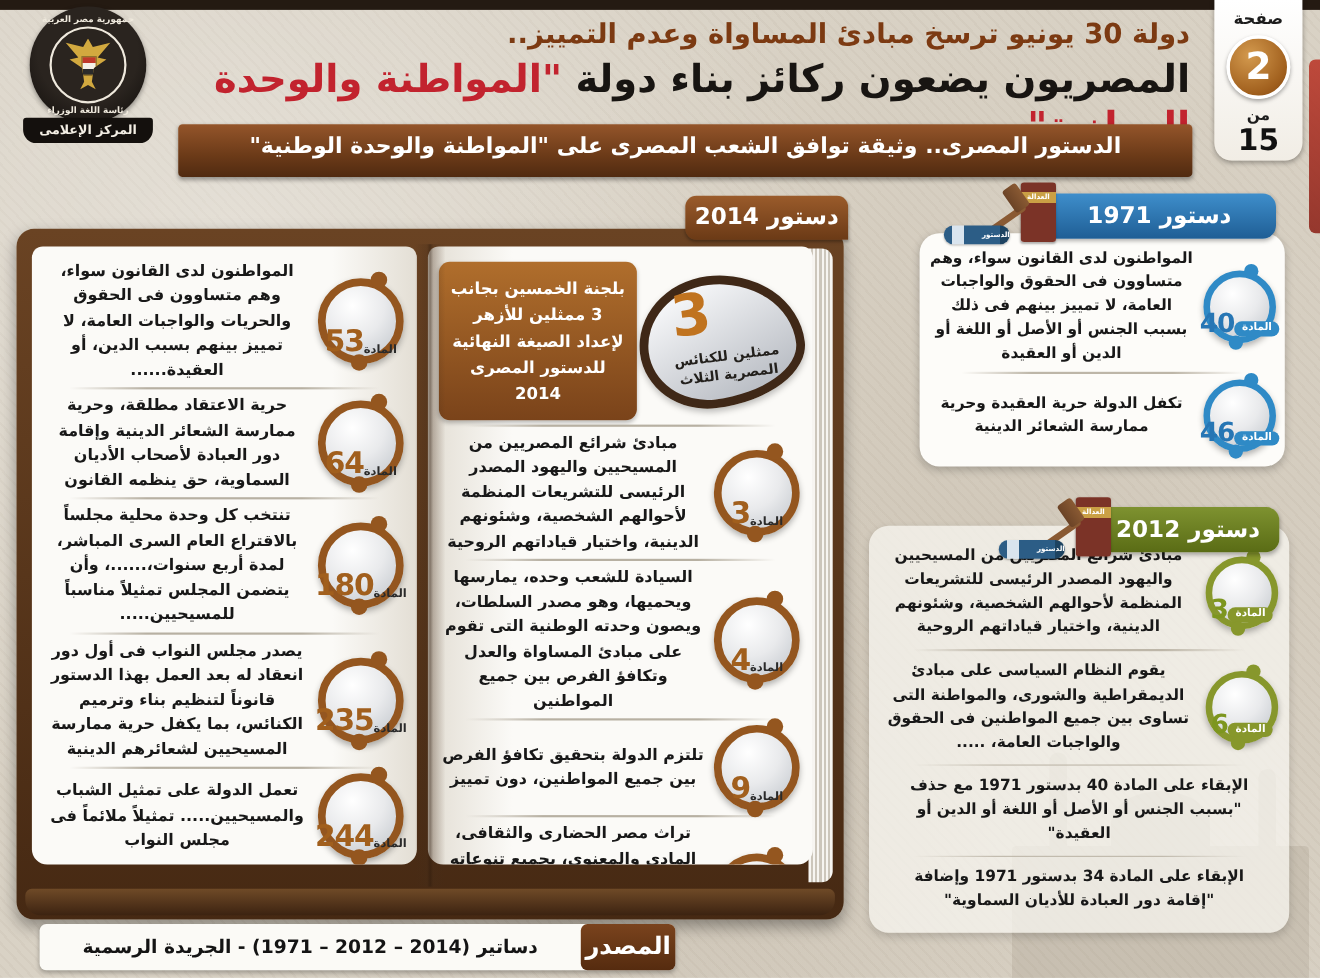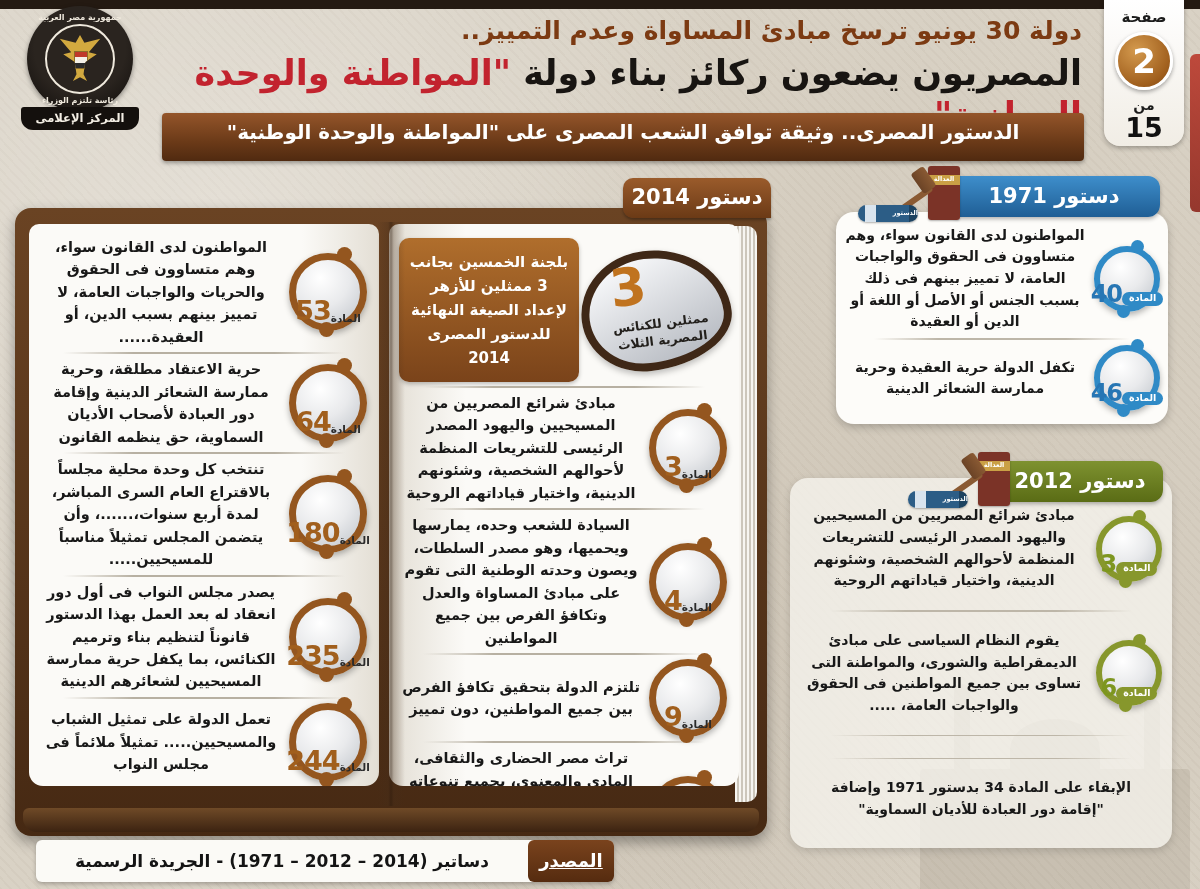--- a/index.html
+++ b/index.html
@@ -156,21 +156,21 @@
   .gavel-handle{ position:absolute; left:34px; bottom:18px; width:46px; height:6px;
     background:#8a5a33; border-radius:3px; transform:rotate(-35deg); }
   .gavel-head{ position:absolute; left:60px; bottom:30px; width:15px; height:24px;
     background:linear-gradient(90deg,#6b4326,#8a5a33); border-radius:3px; transform:rotate(-35deg); }
 
   
   .source-bar{ position:absolute; top:840px; left:36px; width:578px; height:42px;
     background:#fbfaf6; border-radius:6px; box-shadow:0 2px 4px rgba(0,0,0,.25);
     display:flex; align-items:center; z-index:6; }
   .source-label{ flex:none; width:86px; height:42px; background:linear-gradient(180deg,#7a431d,#552b0f);
-    border-radius:6px; color:#fff; font-size:18px; text-align:center; line-height:42px;text-decoration:underline; }
+    border-radius:6px; color:#fff; font-size:22px; text-align:center; line-height:42px; }
   .source-text{ flex:1; text-align:center; font-size:17px; color:#141414; }
 
   
   .watermark{ position:absolute; right:0; bottom:0; width:300px; height:210px; opacity:.10; z-index:0; }
   .wm-base{ position:absolute; bottom:0; right:10px; width:270px; height:120px; background:#564632; border-radius:4px 4px 0 0; }
   .wm-dome{ position:absolute; bottom:110px; right:100px; width:90px; height:60px; background:#564632; border-radius:50% 50% 0 0; }
   .wm-minaret{ position:absolute; bottom:100px; right:230px; width:16px; height:105px; background:#564632; border-radius:8px 8px 0 0; }
   .wm-minaret2{ position:absolute; bottom:100px; right:40px; width:16px; height:90px; background:#564632; border-radius:8px 8px 0 0; }
 </style>
 </head>
@@ -183,21 +183,21 @@
   <div class="main-title">
     <span class="black">المصريون يضعون ركائز بناء دولة</span>
     <span class="red">"المواطنة والوحدة الوطنية"</span>
   </div>
   <div class="subtitle-bar">الدستور المصرى.. وثيقة توافق الشعب المصرى على "المواطنة والوحدة الوطنية"</div>
 
   <div class="logo">
     <div class="logo-circle">
       <div class="ring-text">جمهورية مصر العربية</div>
       <div class="eagle"></div>
-      <div class="ring-text">رئاسة تلتزم الوزراء</div>
+      <div class="ring-text">رئاسة اللغة الوزراء</div>
     </div>
     <div class="logo-banner">المركز الإعلامى</div>
   </div>
 
   <div class="red-stroke"></div>
   <div class="page-indicator">
     <div class="pi-label">صفحة</div>
     <div class="pi-circle">2</div>
     <div class="pi-of">من</div>
     <div class="pi-total">15</div>
@@ -344,20 +344,21 @@
     </div>
     <div class="panel-sep"></div>
     <div class="panel-article">
       <div class="badge green small">
         <span class="lbl">المادة</span>
         <span class="num">6</span>
       </div>
       <div class="txt">يقوم النظام السياسى على مبادئ الديمقراطية والشورى، والمواطنة التى تساوى بين جميع المواطنين فى الحقوق والواجبات العامة، .....</div>
     </div>
     <div class="panel-sep"></div>
+    <div class="note">الإبقاء على المادة 40 بدستور 1971 مع حذف "بسبب الجنس أو الأصل أو اللغة أو الدين أو العقيدة"</div>
     <div class="panel-sep"></div>
     <div class="note">الإبقاء على المادة 34 بدستور 1971 وإضافة "إقامة دور العبادة للأديان السماوية"</div>
   </div>
 
   <div class="source-bar">
     <div class="source-label">المصدر</div>
     <div class="source-text">دساتير (2014 – 2012 – 1971) - الجريدة الرسمية</div>
   </div>
 </div>
 

